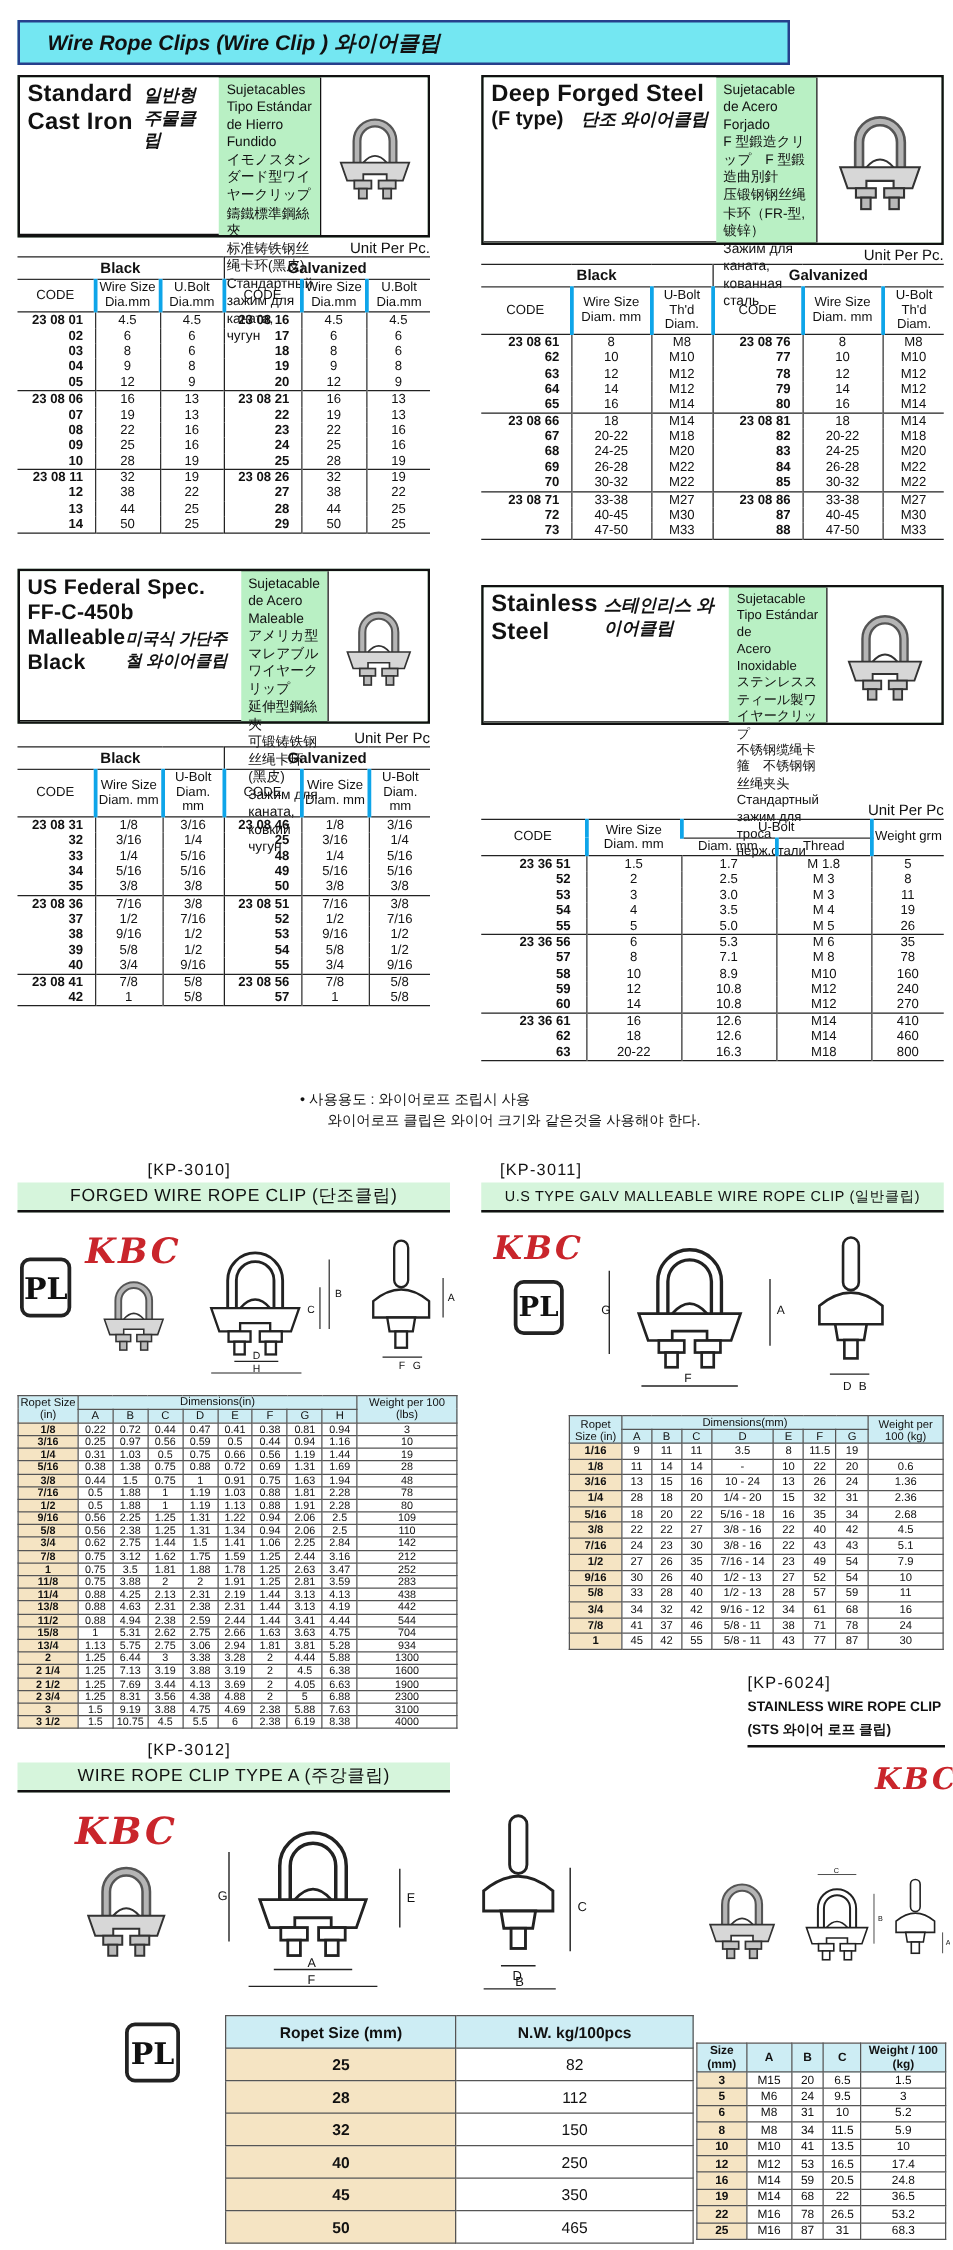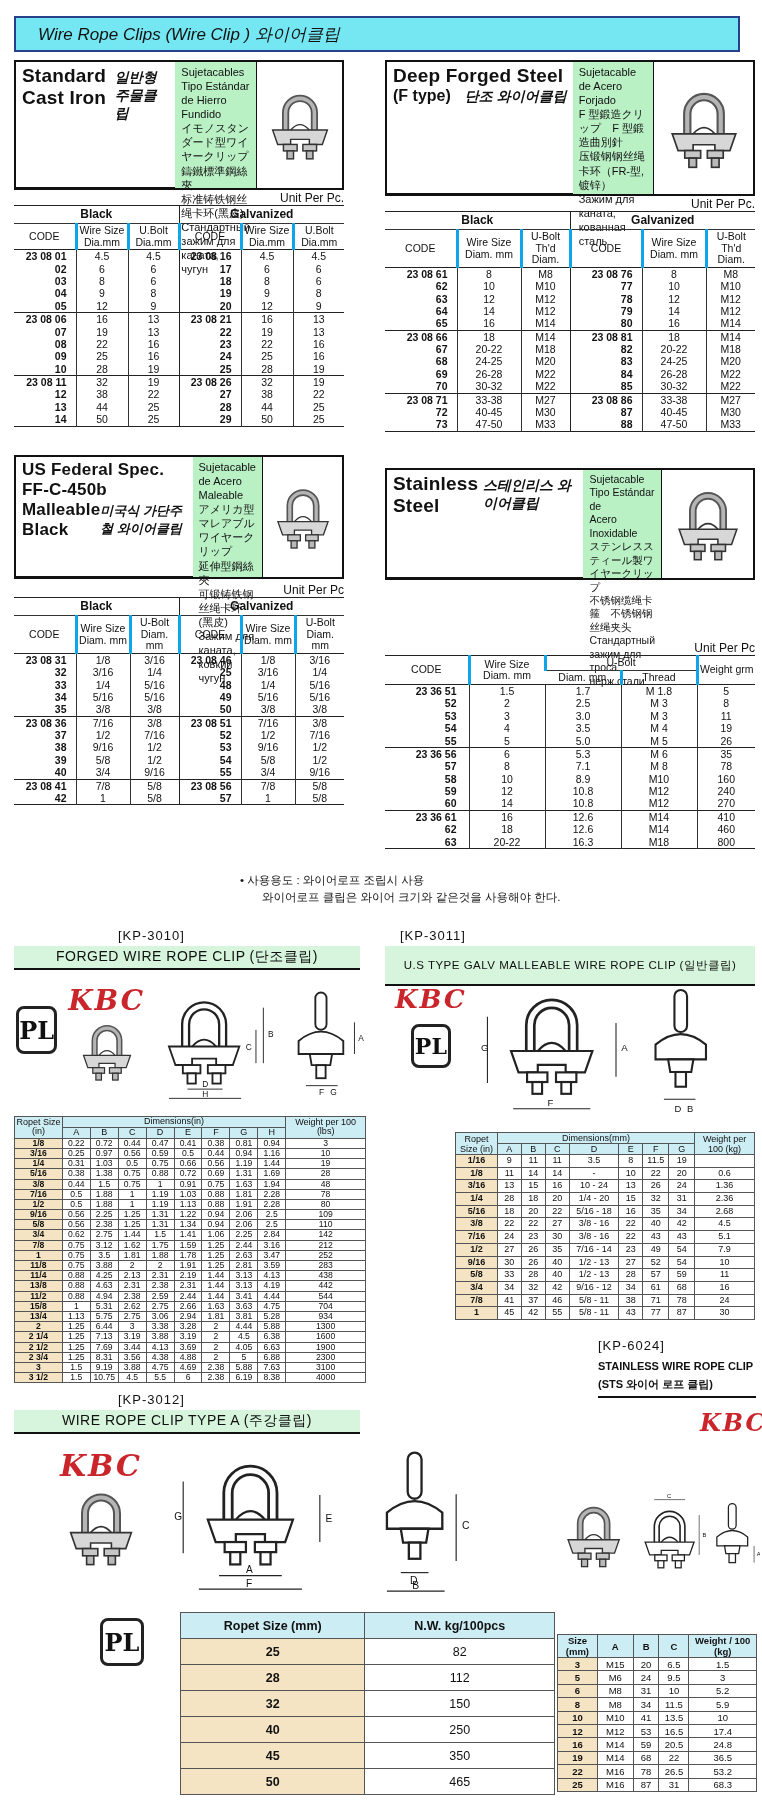--- a/index.html
+++ b/index.html
@@ -1,22 +1,22 @@
 <!DOCTYPE html>
 <html><head>
 <meta charset="utf-8">
 <style>
   *{box-sizing:border-box;margin:0;padding:0}
   html,body{width:762px;background:#fff}
   body{position:relative;height:1800px;font-family:"Liberation Sans",sans-serif;color:#111;overflow:hidden}
   .abs{position:absolute}
 
   
-  .banner{left:14px;top:16px;width:726px;height:36px;background:#74e7f2;border:2px solid #27408b;
-    display:flex;align-items:center;padding-left:22px;font-style:italic;font-weight:normal;font-size:17px}
+  .banner{left:14px;top:16px;width:618px;height:36px;background:#74e7f2;border:2px solid #27408b;
+    display:flex;align-items:center;padding-left:22px;font-style:italic;font-weight:bold;font-size:17px}
 
   
   .panel{border:2px solid #111;background:#b9f0c4;display:flex;flex-direction:row}
   .ptitle{background:#fff;padding:3px 6px 2px 6px;border-bottom:1px solid #111}
   .trow{display:flex;align-items:baseline}
   .t-en{font-weight:bold;font-size:19px;letter-spacing:.2px}
   .t-en2{font-weight:bold;font-size:16px}
   .t-kr{margin-left:auto;font-weight:bold;font-style:italic;font-size:14px}
   .pbody{display:flex;flex:1;min-height:0}
   .desc{flex:1;padding:3px 6px;font-size:11px;line-height:1.28}
@@ -1066,21 +1066,21 @@
         <td>6</td>
         <td>2.38</td>
         <td>6.19</td>
         <td>8.38</td>
         <td>4000</td>
       </tr>
     </tbody>
 </table>
 
 <div class="abs kplabel" style="left:400px;top:928px">[KP-3011]</div>
-<div class="abs bar" style="left:385px;top:946px;width:370px;height:40px;font-size:11.5px">
+<div class="abs bar" style="left:385px;top:946px;width:370px;height:24px;font-size:11.5px">
   <span>U.S TYPE GALV MALLEABLE WIRE ROPE CLIP (일반클립)</span>
 </div>
 <div class="abs flexrow" style="left:395px;top:984px;width:360px;height:140px;gap:14px">
   <div style="display:flex;flex-direction:column;align-items:center;gap:10px">
     <div class="kbc" style="font-size:26px">KBC</div>
     <div class="plbox" style="width:40px;height:44px;font-size:22px">PL</div>
   </div>
   <svg width="150" height="135" viewBox="0 0 140 125">
     <use href="#sym-clip-front" x="16" y="0"></use>
     <line class="dim" x1="6" y1="30" x2="6" y2="92"></line>

